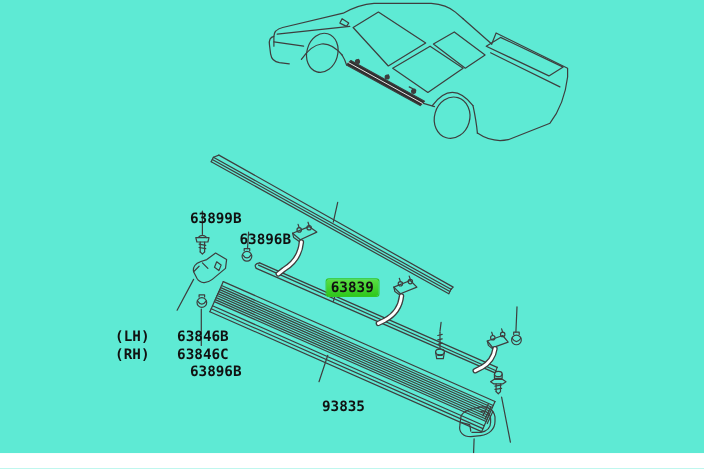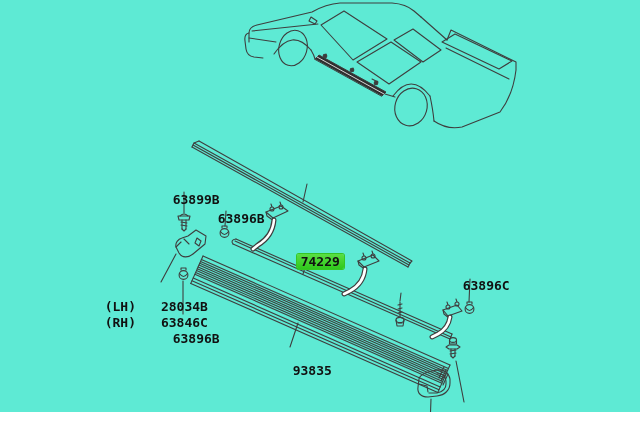--- a/index.html
+++ b/index.html
@@ -209,34 +209,31 @@
   </g>
 </svg>
 
 <div class="part-label" style="left:157px;top:177px">
   <span>63899B</span>
 </div>
 <div class="part-label" style="left:202px;top:196px">
   <span>63896B</span>
 </div>
 <div class="part-label" style="left:281px;top:239px">
-  <span class="hl">74229</span>
+  <span class="hl">63839</span>
 </div>
 <div class="part-label" style="left:89px;top:284px">
-  <span class="lr-prefix">(LH)</span><span>28034B</span>
+  <span class="lr-prefix">(LH)</span><span>63846B</span>
 </div>
 <div class="part-label" style="left:89px;top:300px">
   <span class="lr-prefix">(RH)</span><span>63846C</span>
 </div>
 <div class="part-label" style="left:157px;top:316px">
   <span>63896B</span>
 </div>
 <div class="part-label" style="left:277px;top:348px">
   <span>93835</span>
 </div>
-<div class="part-label" style="left:447px;top:263px">
-  <span>63896C</span>
-</div>
 <div class="part-label" style="left:441px;top:405px">
   <span>63899C</span>
 </div>
 
 </div>
 
 </body></html>

